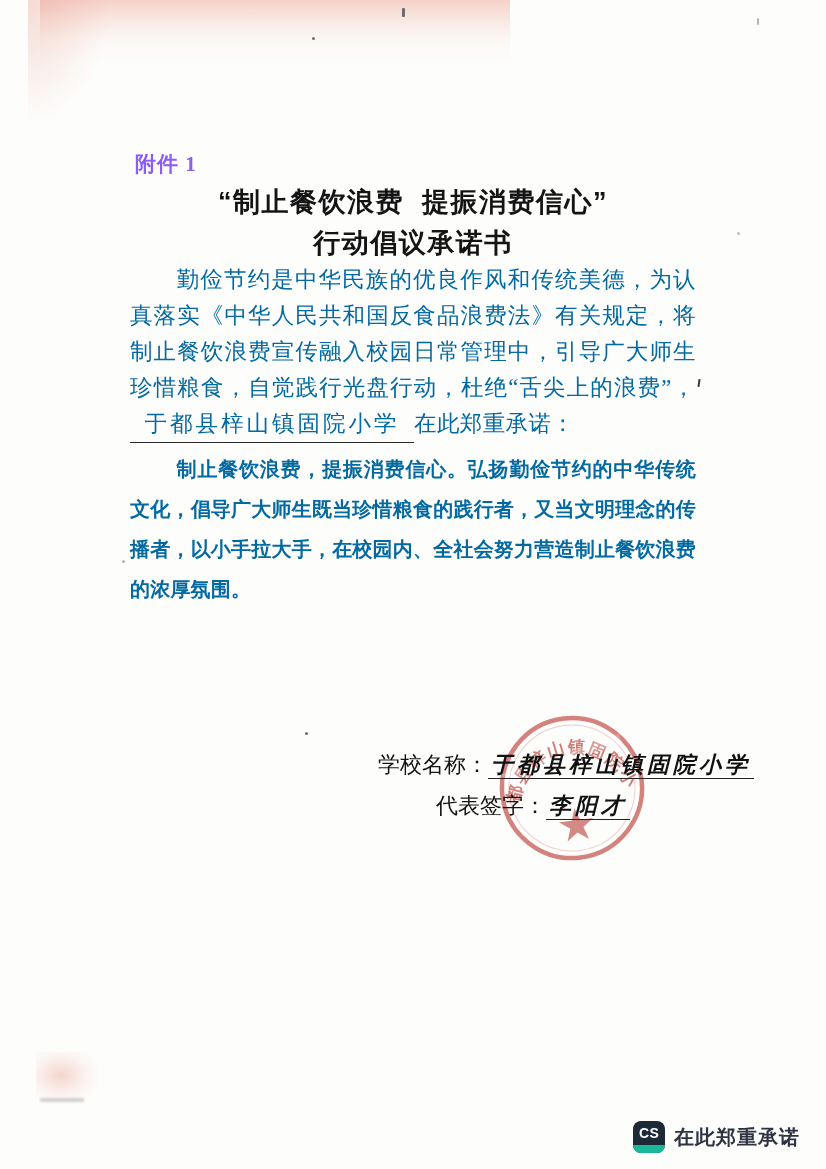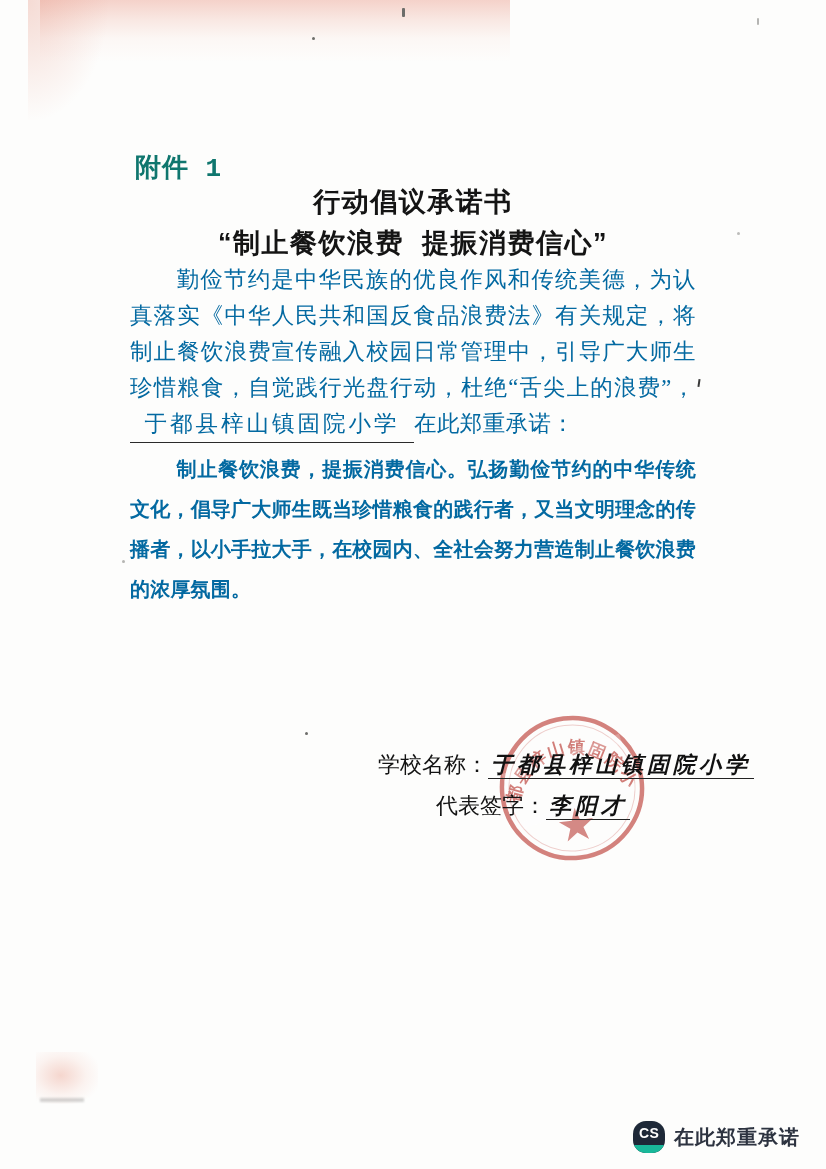--- a/index.html
+++ b/index.html
@@ -79,24 +79,24 @@
   .sp3 { left: 757px; top: 18px;  width: 2px;  height: 7px; border-radius: 1px; opacity: .5; }
   .sp4 { left: 305px; top: 732px; width: 3px;  height: 3px; }
   .sp5 { left: 737px; top: 232px; width: 3px;  height: 3px; opacity: .45; }
   .sp6 { left: 122px; top: 560px; width: 3px;  height: 3px; opacity: .5; }
 
   
   .doc-label {
     position: absolute;
     left: 135px;
     top: 150px;
-    font-family: Liberation Mono, monospace;
-    font-size: 26px;
-    font-weight: 700;
-    color: #0f766e;
+    font-family: Liberation Serif, serif;
+    font-size: 21px;
+    font-weight: 700;
+    color: #8b5cf6;
     letter-spacing: 1px;
   }
 
   .title-block {
     position: absolute;
     left: 0;
     top: 182px;
     width: 826px;
     text-align: center;
   }
@@ -220,21 +220,21 @@
     right: 26px;
     bottom: 16px;
     display: flex;
     align-items: center;
     gap: 9px;
   }
   .cs-logo {
     position: relative;
     width: 32px;
     height: 32px;
-    border-radius: 13px;
+    border-radius: 8px;
     background: #1e2938;
     overflow: hidden;
     flex: none;
   }
   .cs-logo .band {
     position: absolute;
     left: 0;
     bottom: 0;
     width: 100%;
     height: 8px;
@@ -274,22 +274,22 @@
   <div class="scan-speck sp1"></div>
   <div class="scan-speck sp2"></div>
   <div class="scan-speck sp3"></div>
   <div class="scan-speck sp4"></div>
   <div class="scan-speck sp5"></div>
   <div class="scan-speck sp6"></div>
 
   <div class="doc-label">附件 1</div>
 
   <div class="title-block">
+    <div class="title-line">“制止餐饮浪费  提振消费信心”</div>
     <div class="title-line">行动倡议承诺书</div>
-    <div class="title-line">“制止餐饮浪费  提振消费信心”</div>
   </div>
 
   <div class="body-block">
 
     <p class="para"><span class="indent"></span><span>勤俭节约是中华民族的优良作风和传统美德，为认真落实《中华人民共和国反食品浪费法》有关规定，将制止餐饮浪费宣传融入校园日常管理中，引导广大师生珍惜粮食，自觉践行光盘行动，杜绝“舌尖上的浪费”，</span><span class="tick-mark"></span><span class="fill-blank">于都县梓山镇固院小学</span><span>在此郑重承诺：</span></p>
 
     <p class="para bold"><span class="indent"></span><span>制止餐饮浪费，提振消费信心。弘扬勤俭节约的中华传统文化，倡导广大师生既当珍惜粮食的践行者，又当文明理念的传播者，以小手拉大手，在校园内、全社会努力营造制止餐饮浪费的浓厚氛围。</span></p>
 
 
   </div>

